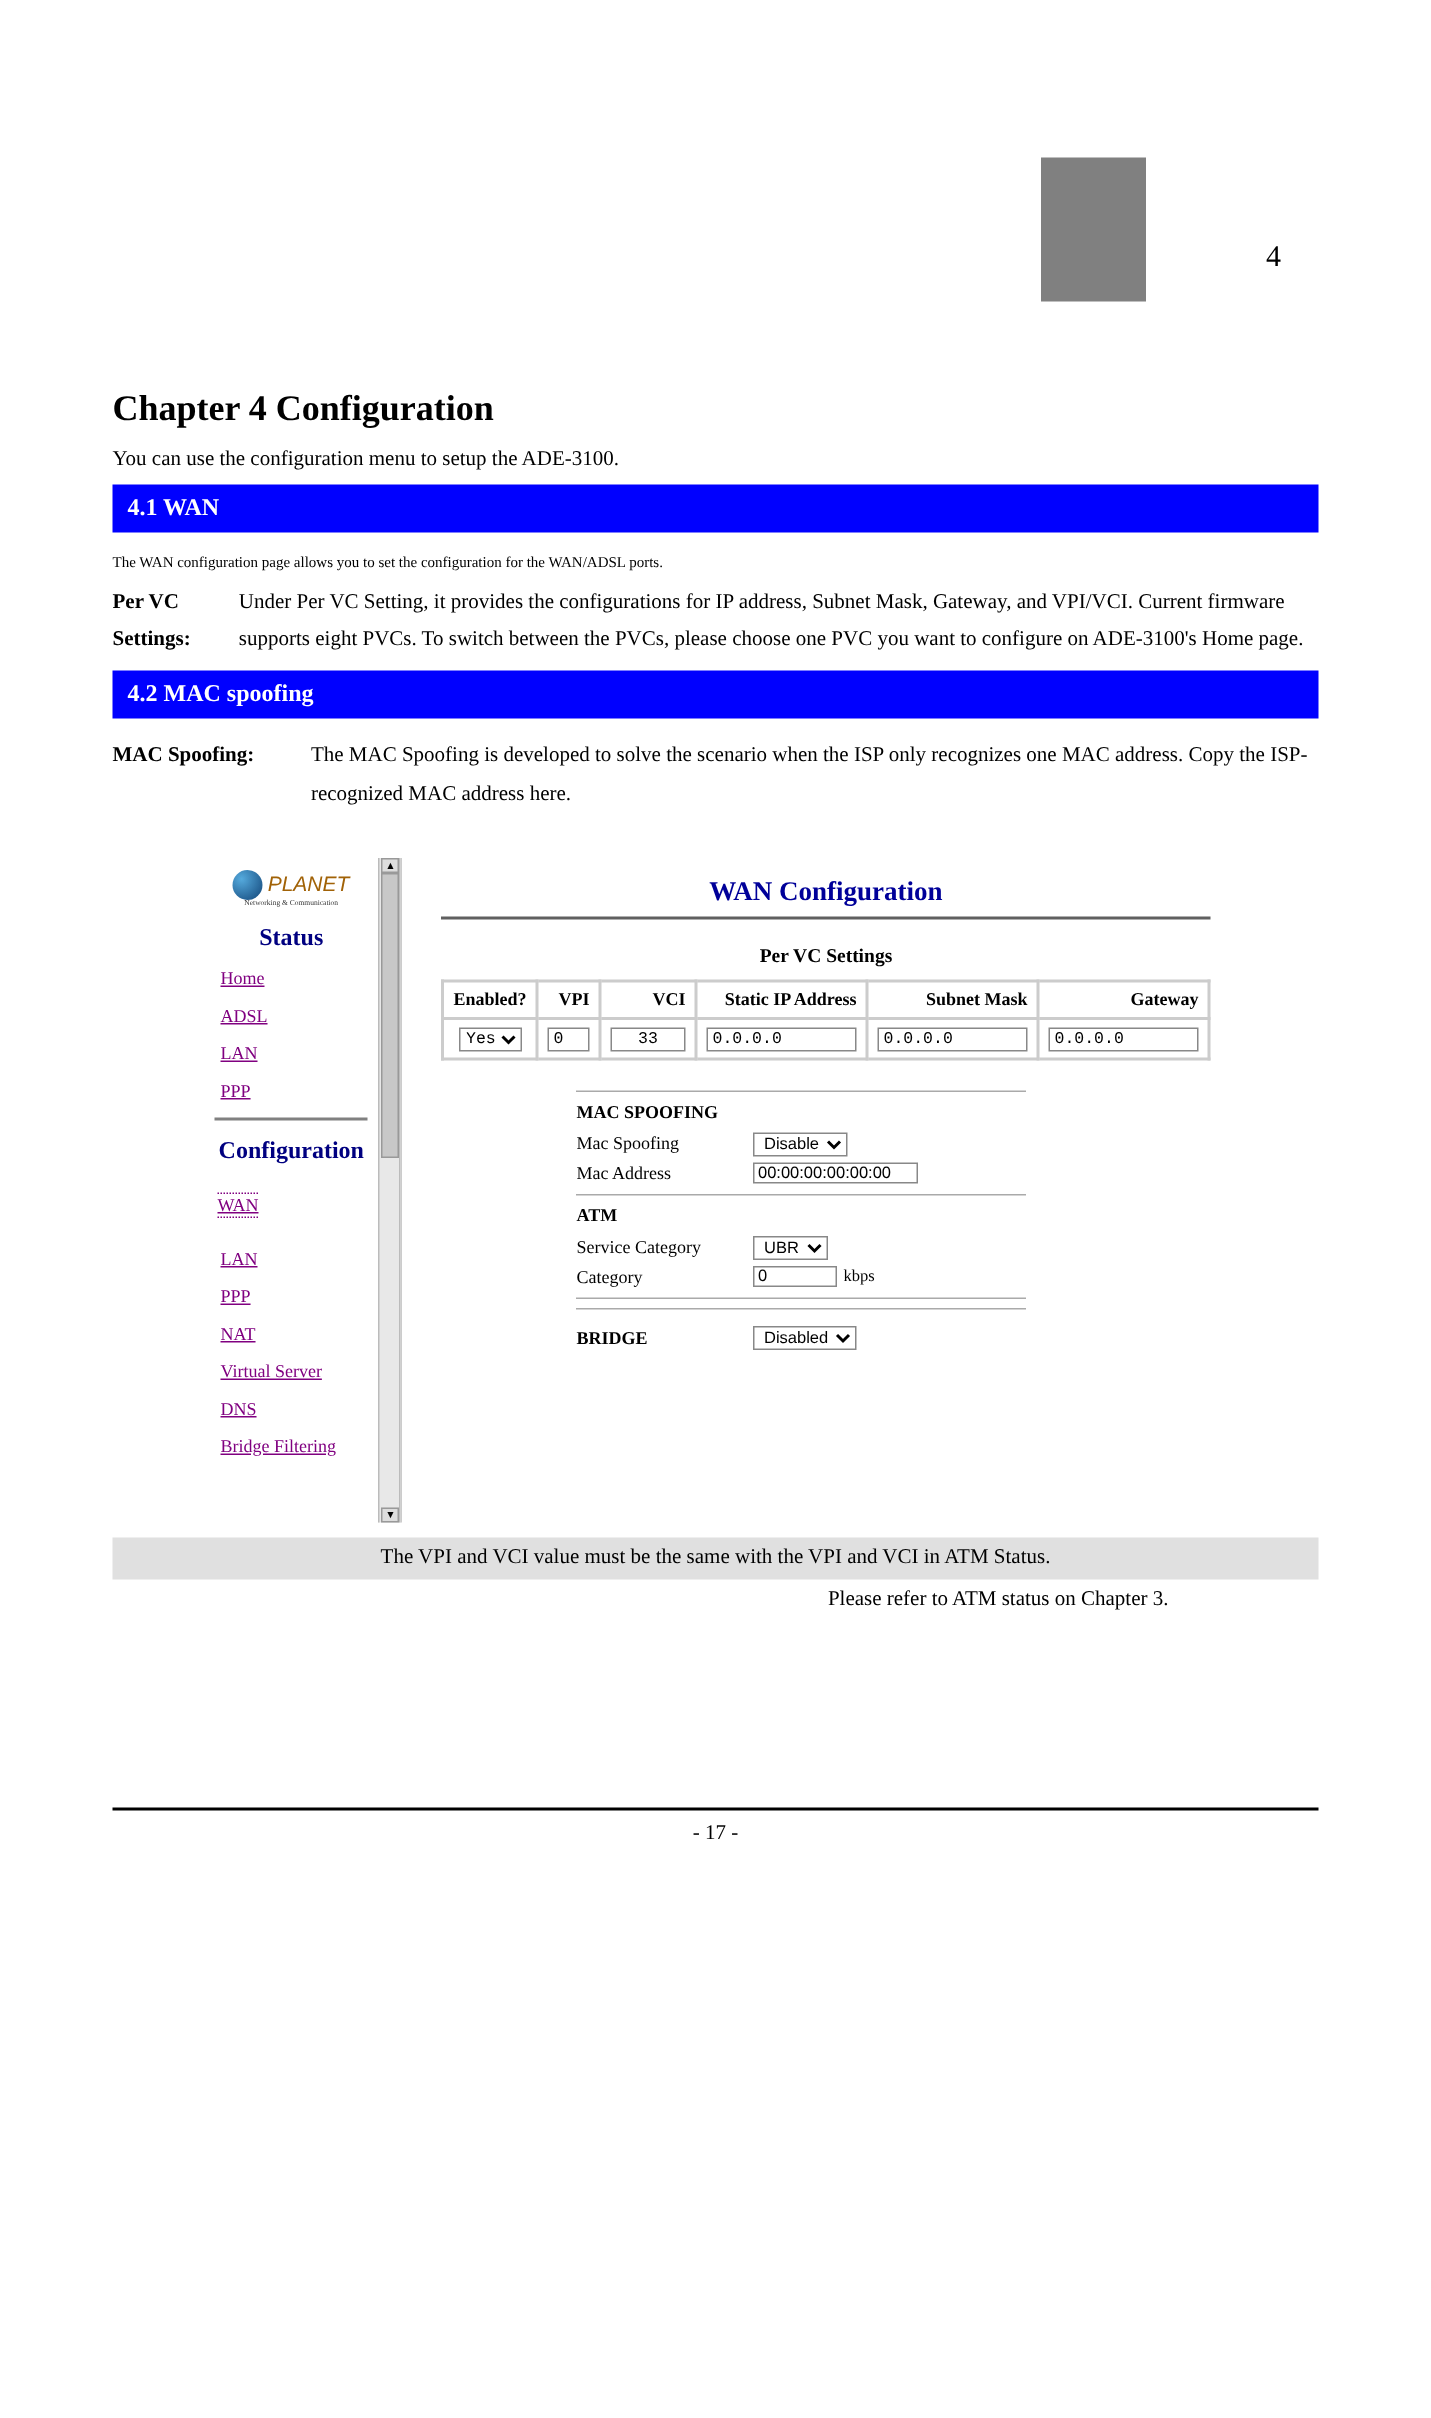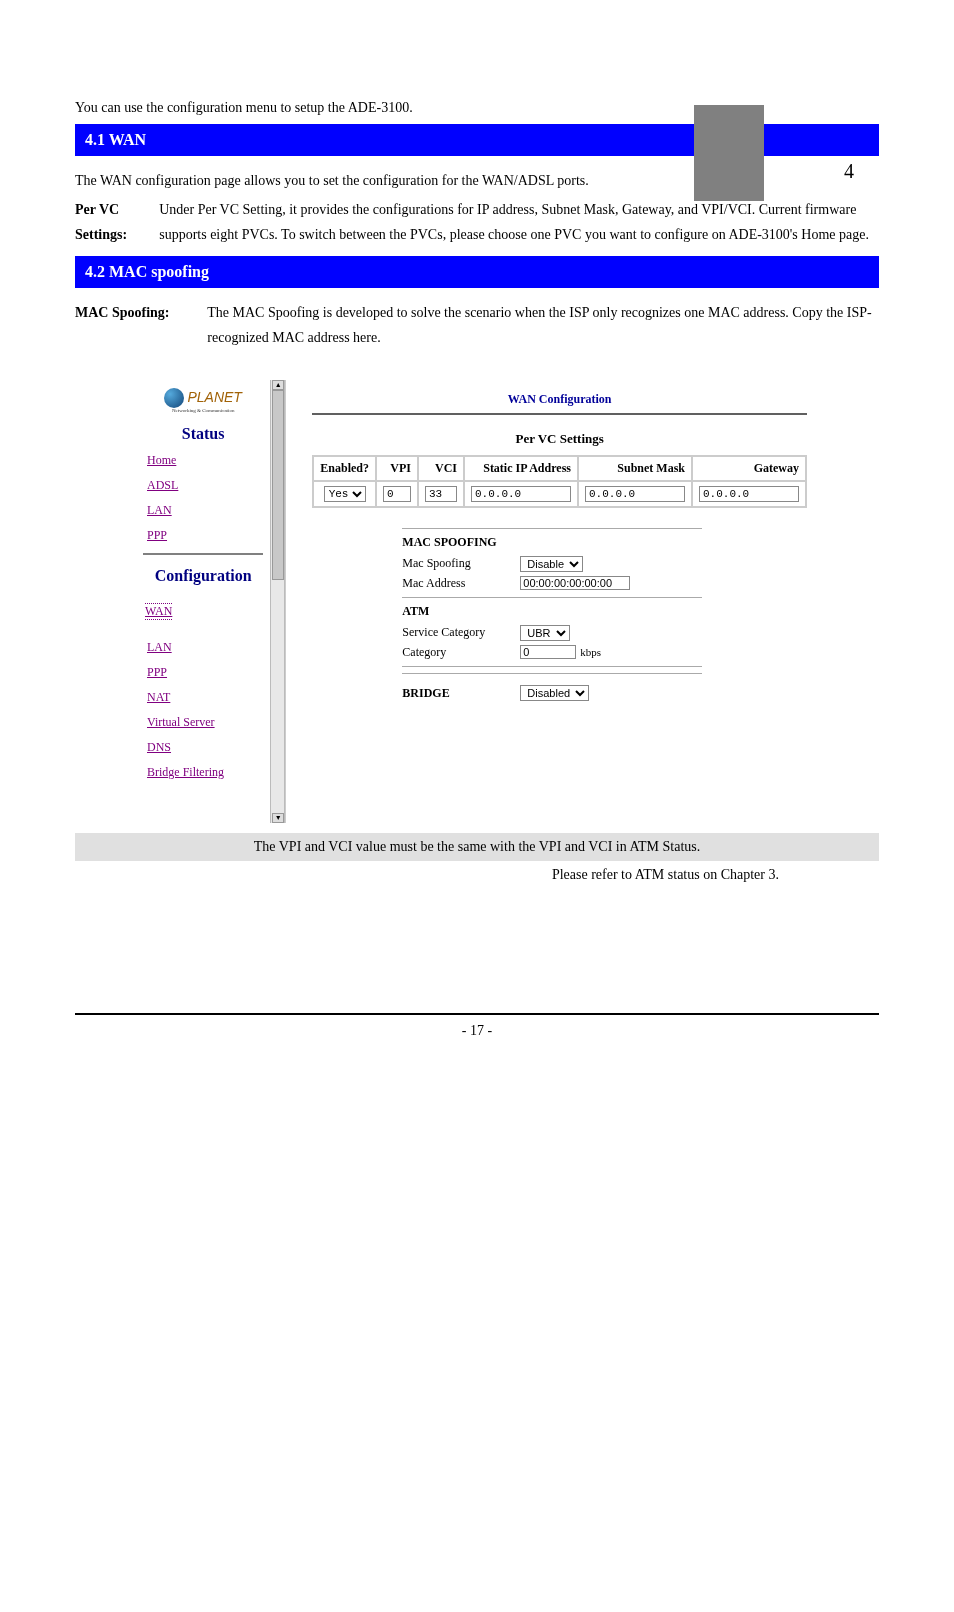--- a/index.html
+++ b/index.html
@@ -45,21 +45,21 @@
     .blue-bar {
       background: #0000ff;
       color: #fff;
       font-size: 16px;
       font-weight: bold;
       padding: 7px 10px;
       margin-top: 8px;
       margin-bottom: 12px;
     }
     .body-text {
-      font-size: 14px;
+      font-size: 10px;
       margin-top: 6px;
       margin-bottom: 2px;
       line-height: 1.8;
     }
     .def-row {
       display: flex;
       margin-top: 4px;
       line-height: 1.8;
     }
     .def-term {
@@ -181,21 +181,21 @@
     }
     .main-panel {
       flex: 1;
       padding: 12px 10px 0 26px;
       font-family: "Times New Roman", serif;
       border-left: 1px solid #ccc;
       margin-left: 16px;
     }
     .wan-title {
       color: #000099;
-      font-size: 12px;
+      font-size: 18px;
       font-weight: bold;
       text-align: center;
       margin-bottom: 6px;
     }
     .wan-hr {
       border: none;
       border-top: 2px solid #606060;
       margin: 6px 0 16px 0;
     }
     .per-vc {
@@ -286,20 +286,21 @@
       font-size: 14px;
     }
   </style>
 </head>
 <body>
 
 <div class="page">
   <div class="gray-box"></div>
   <div class="page-num-top">4</div>
 
+  <div class="chapter-title">Chapter 4 Configuration</div>
   <div class="chapter-desc">You can use the configuration menu to setup the ADE-3100.</div>
 
   <div class="blue-bar">4.1 WAN</div>
   <div class="body-text">The WAN configuration page allows you to set the configuration for the WAN/ADSL ports.</div>
 
   <div class="def-row">
     <div class="def-term">Per VC Settings:</div>
     <div class="def-def">Under Per VC Setting, it provides the configurations for IP address, Subnet Mask, Gateway, and VPI/VCI. Current firmware supports eight PVCs. To switch between the PVCs, please choose one PVC you want to configure on ADE-3100's Home page.</div>
   </div>
 
@@ -347,21 +348,21 @@
           <th>Enabled?</th>
           <th>VPI</th>
           <th>VCI</th>
           <th>Static IP Address</th>
           <th>Subnet Mask</th>
           <th>Gateway</th>
         </tr>
         <tr>
           <td><select class="vc-select"><option>Yes</option></select></td>
           <td><input class="vc-input" style="width: 28px;" value="0"></td>
-          <td><input class="vc-input" style="width: 32px;" value="33"></td>
+          <td><input class="vc-input" style="width: 50px; text-align: center;" value="33"></td>
           <td><input class="vc-input" style="width: 100px;" value="0.0.0.0"></td>
           <td><input class="vc-input" style="width: 100px;" value="0.0.0.0"></td>
           <td><input class="vc-input" style="width: 100px;" value="0.0.0.0"></td>
         </tr>
       </tbody>
         </table>
 
       <div class="section-block">
         <hr class="sec-hr">
         <div class="sec-title">MAC SPOOFING</div>

